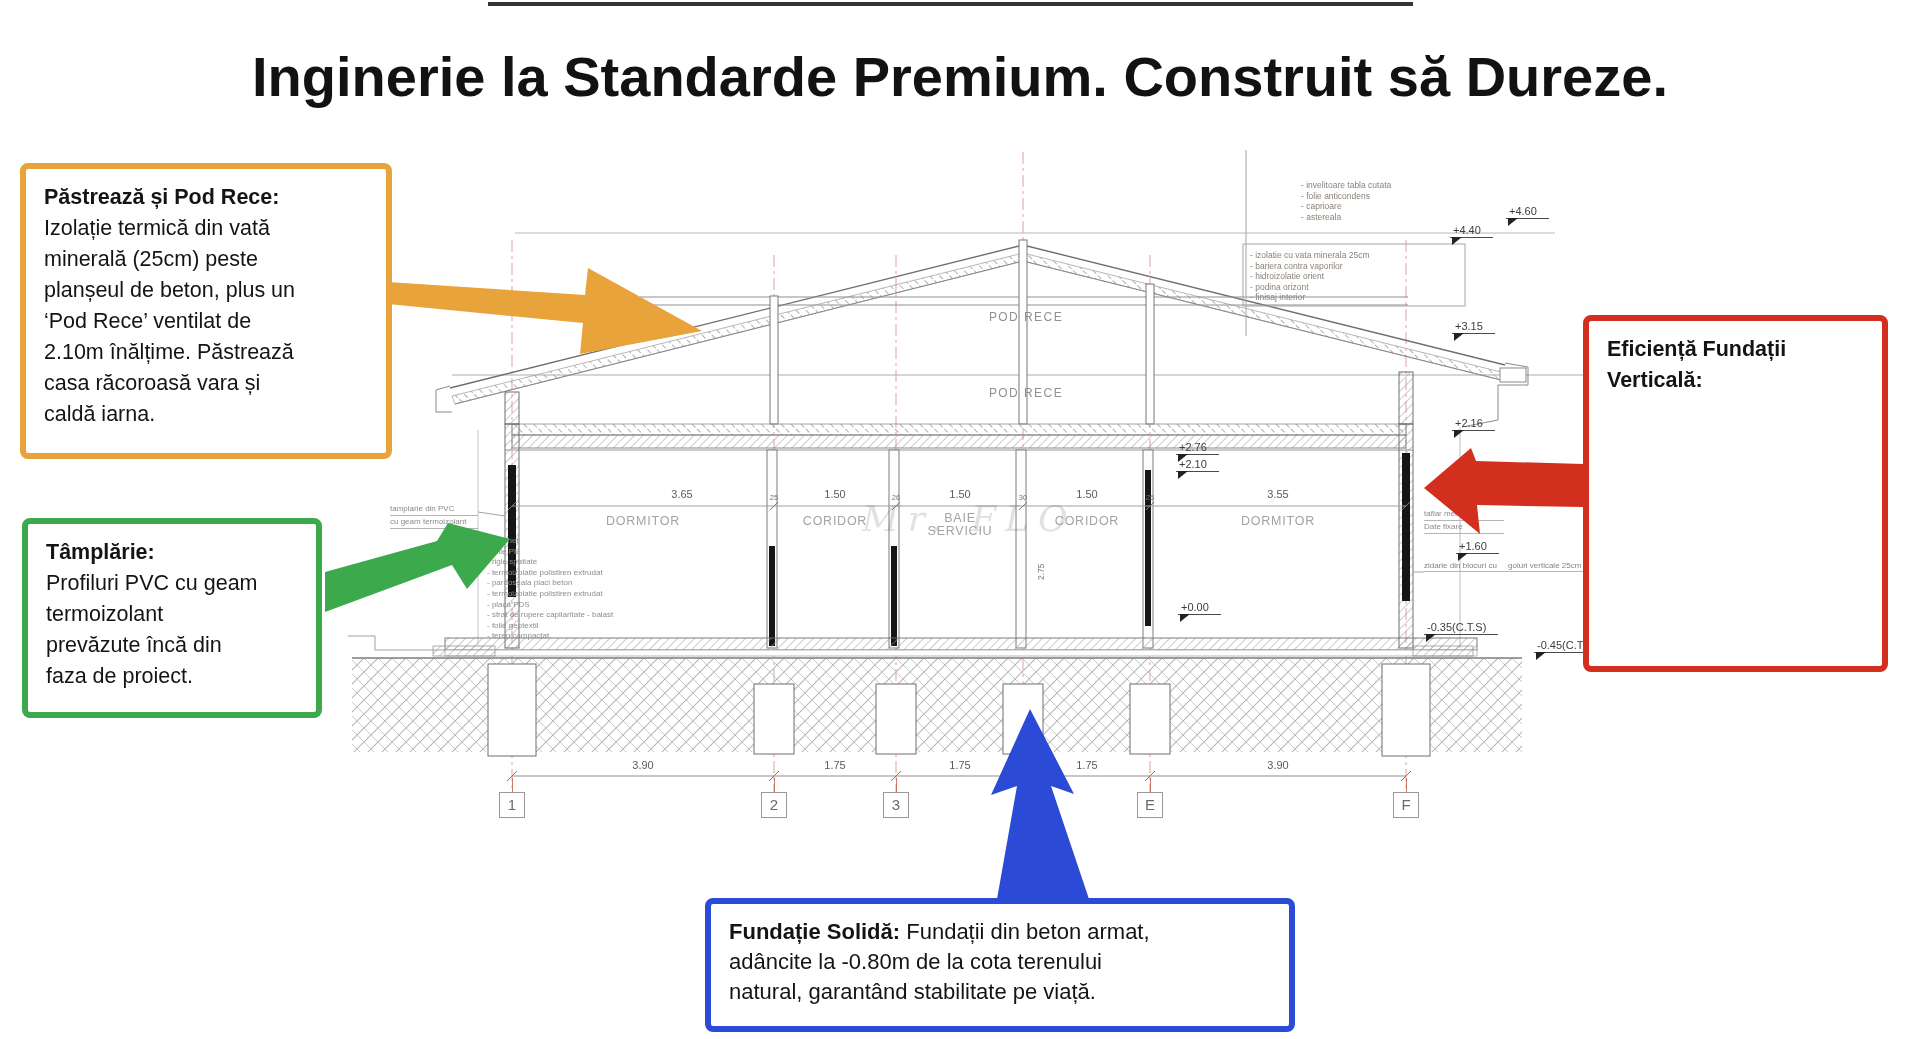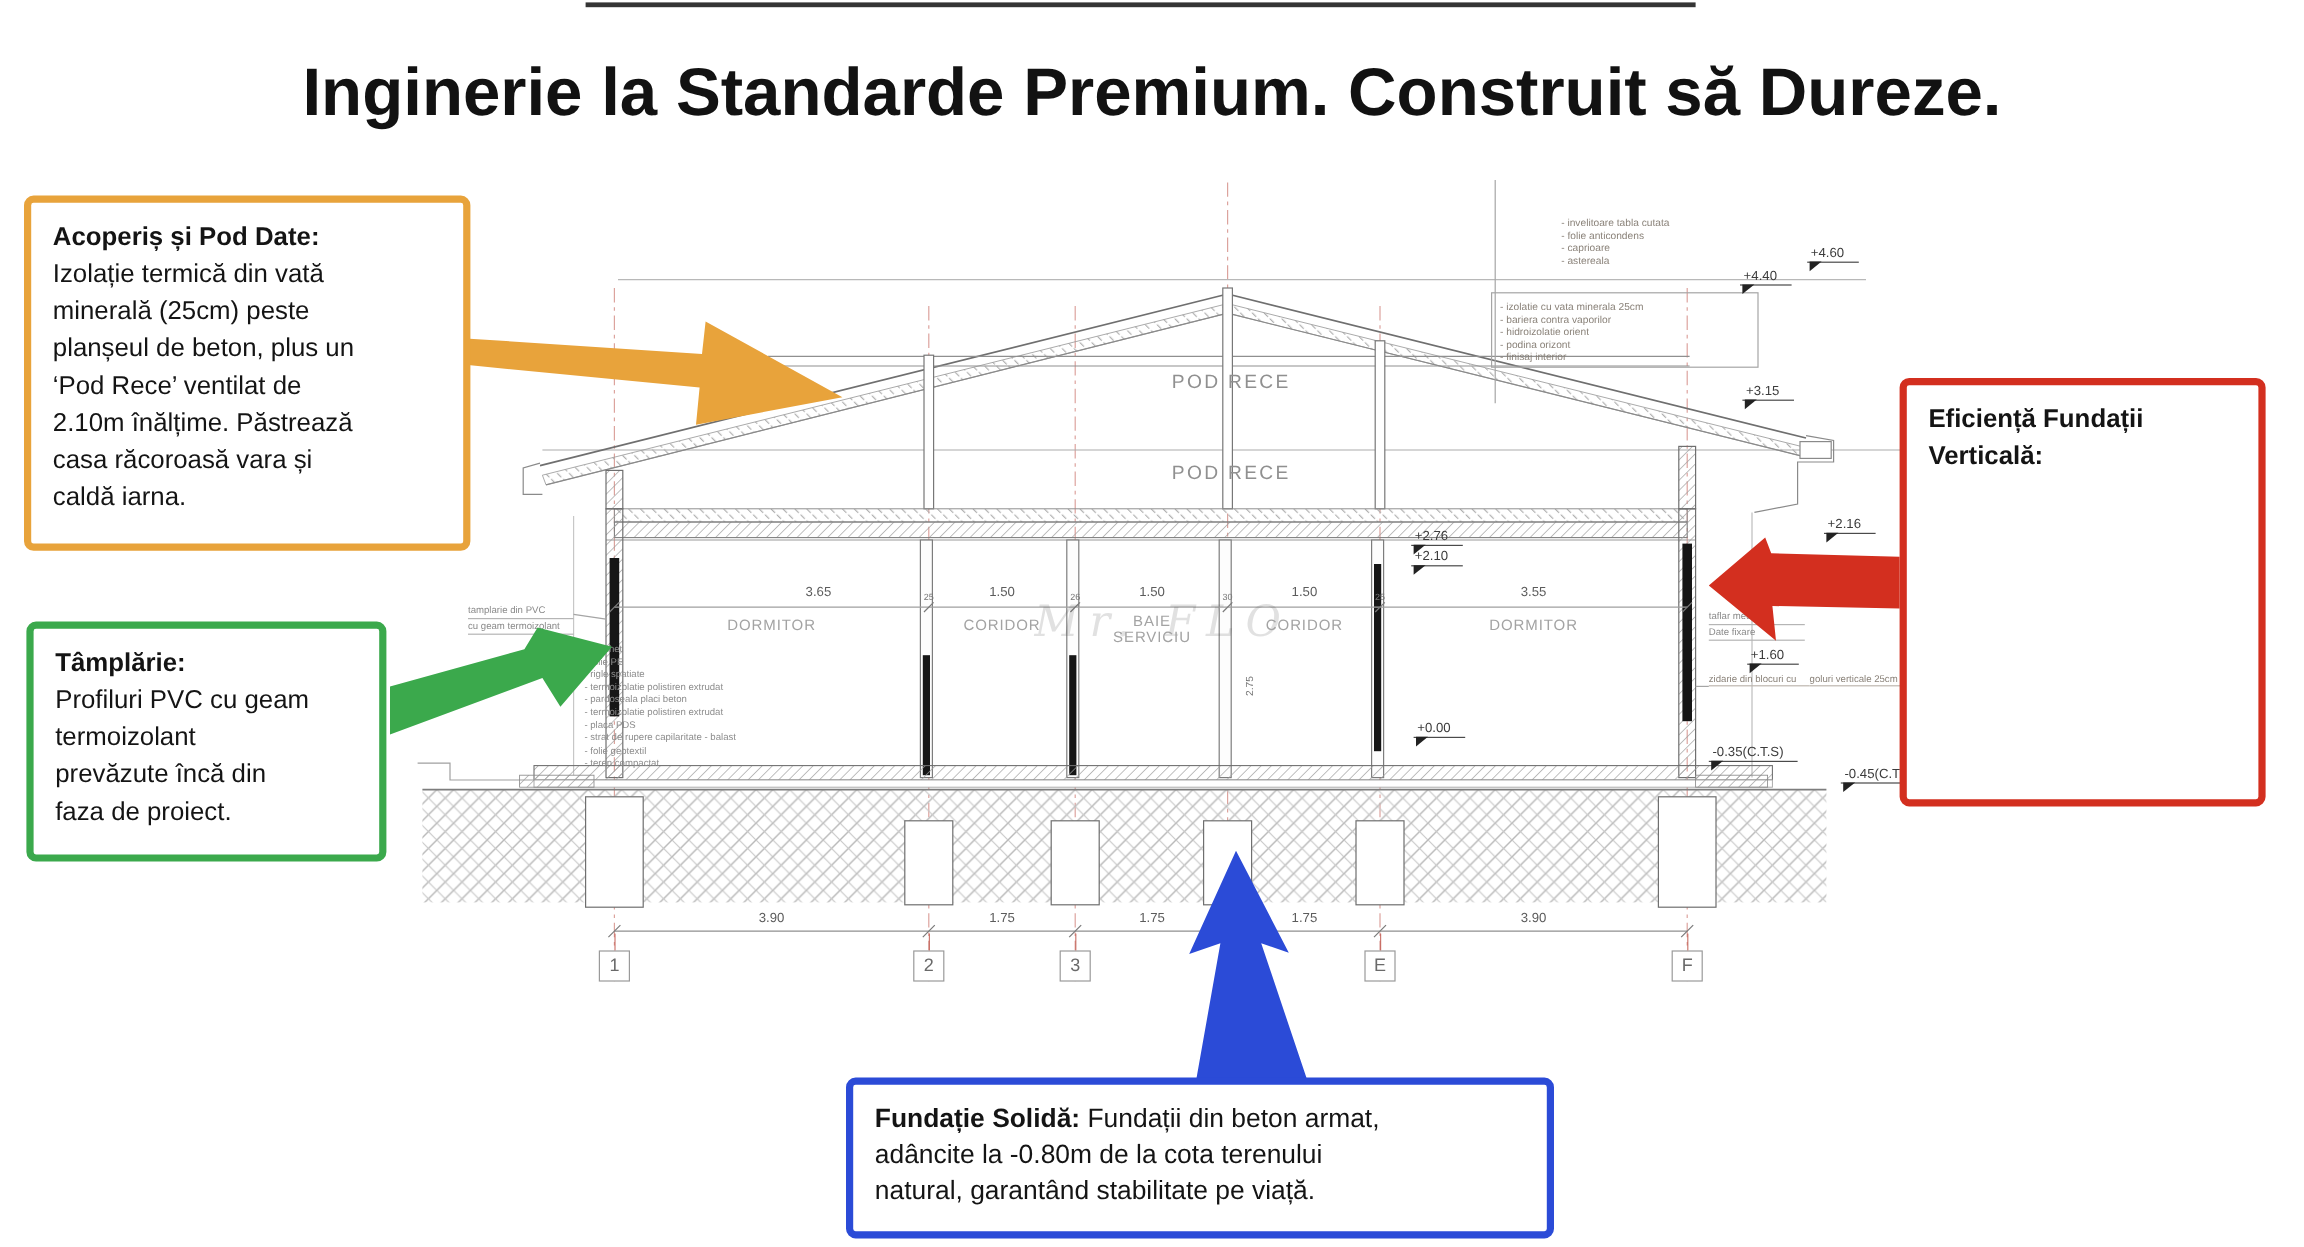--- a/index.html
+++ b/index.html
@@ -24,21 +24,21 @@
   #co-walls{left:1583px;top:315px;width:305px;height:357px;}
   #co-foundation{left:705px;top:898px;width:590px;height:134px;font-size:22px;line-height:30px;}
 
   
   .dt{position:absolute;color:#8c8c8c;z-index:20;}
   .room{font-size:12.5px;letter-spacing:.06em;color:#a3a3a3;transform:translateX(-50%);
         text-align:center;white-space:nowrap;}
   .room.wrap{white-space:normal;line-height:13px;}
   .dim{font-size:11px;color:#5c5c5c;transform:translateX(-50%);white-space:nowrap;}
   .dimsmall{font-size:7.5px;color:#777;transform:translateX(-50%);}
-  .podrece{font-size:16px;letter-spacing:.12em;color:#909090;transform:translateX(-50%);text-align:center;}
+  .podrece{font-size:12px;letter-spacing:.12em;color:#909090;transform:translateX(-50%);text-align:center;}
   .watermark{font-family:"DejaVu Serif",serif;font-style:italic;font-size:36px;
      letter-spacing:9px;color:rgba(70,70,70,.16);z-index:15;}
   .tlist{position:absolute;z-index:20;font-size:8.5px;line-height:10.5px;color:#8a8279;}
   .tlist .tline{white-space:nowrap;}
   .tlist.ul .tline{border-bottom:1px solid #bdb6ae;display:inline-block;min-width:84px;
      white-space:nowrap;margin-bottom:1px;}
   .floorlist{font-size:8px;line-height:10.6px;color:#8d8d8d;}
   .sidelabel{font-size:8px;line-height:12px;color:#8a8a8a;text-align:left;}
   .sidelabel div{border-bottom:1px solid #b5b5b5;white-space:nowrap;}
   .vdim{font-size:8.5px;color:#777;transform:rotate(-90deg);transform-origin:left top;}
@@ -267,38 +267,38 @@
       <div class="gridb" style="left: 896px;">3</div>
       <div class="gridb" style="left: 1150px;">E</div>
       <div class="gridb" style="left: 1406px;">F</div>
     </div>
 
   <div>
 
   <div class="elev" style="left: 1506px; top: 205px;">+4.60</div>
       <div class="elev" style="left: 1450px; top: 224px;">+4.40</div>
       <div class="elev" style="left: 1452px; top: 320px;">+3.15</div>
-      <div class="elev" style="left: 1520px; top: 417px; margin-top: 14px;">+2.16</div>
+      <div class="elev" style="left: 1452px; top: 417px;">+2.16</div>
       <div class="elev" style="left: 1176px; top: 441px;">+2.76</div>
       <div class="elev" style="left: 1176px; top: 458px;">+2.10</div>
       <div class="elev" style="left: 1456px; top: 540px;">+1.60</div>
       <div class="elev" style="left: 1178px; top: 601px;">+0.00</div>
       <div class="elev" style="left: 1424px; top: 621px;">-0.35(C.T.S)</div>
       <div class="elev" style="left: 1534px; top: 639px;">-0.45(C.T.S)</div>
     </div>
 
   <svg class="layer arrows" width="1920" height="1039" viewBox="0 0 1920 1039">
     <polygon points="388,282 585,295 588,268 702,331 580,354 583,323 388,304" fill="#E8A33B"></polygon>
     <polygon points="325,572 437,541 448,523 510,539 467,589 452,565 325,612" fill="#3BA94C"></polygon>
     <polygon points="1583,464 1476,461 1471,448 1424,488 1480,534 1477,505 1583,507" fill="#D32F1F"></polygon>
     <polygon points="1030,709 1074,794 1051,786 1089,899 997,899 1017,786 991,795" fill="#2B4BD7"></polygon>
   </svg>
 
   <div class="callout" id="co-roof" style="border-color: rgb(232, 163, 59);">
-    <div class="co-title">Acoperiș și Pod Date:</div>
+    <div class="co-title">Păstrează și Pod Rece:</div>
     <div class="co-body">Izolație termică din vată
 minerală (25cm) peste
 planșeul de beton, plus un
 ‘Pod Rece’ ventilat de
 2.10m înălțime. Păstrează
 casa răcoroasă vara și
 caldă iarna.</div>
   </div>
 
   <div class="callout" id="co-windows" style="border-color: rgb(59, 169, 76);">

